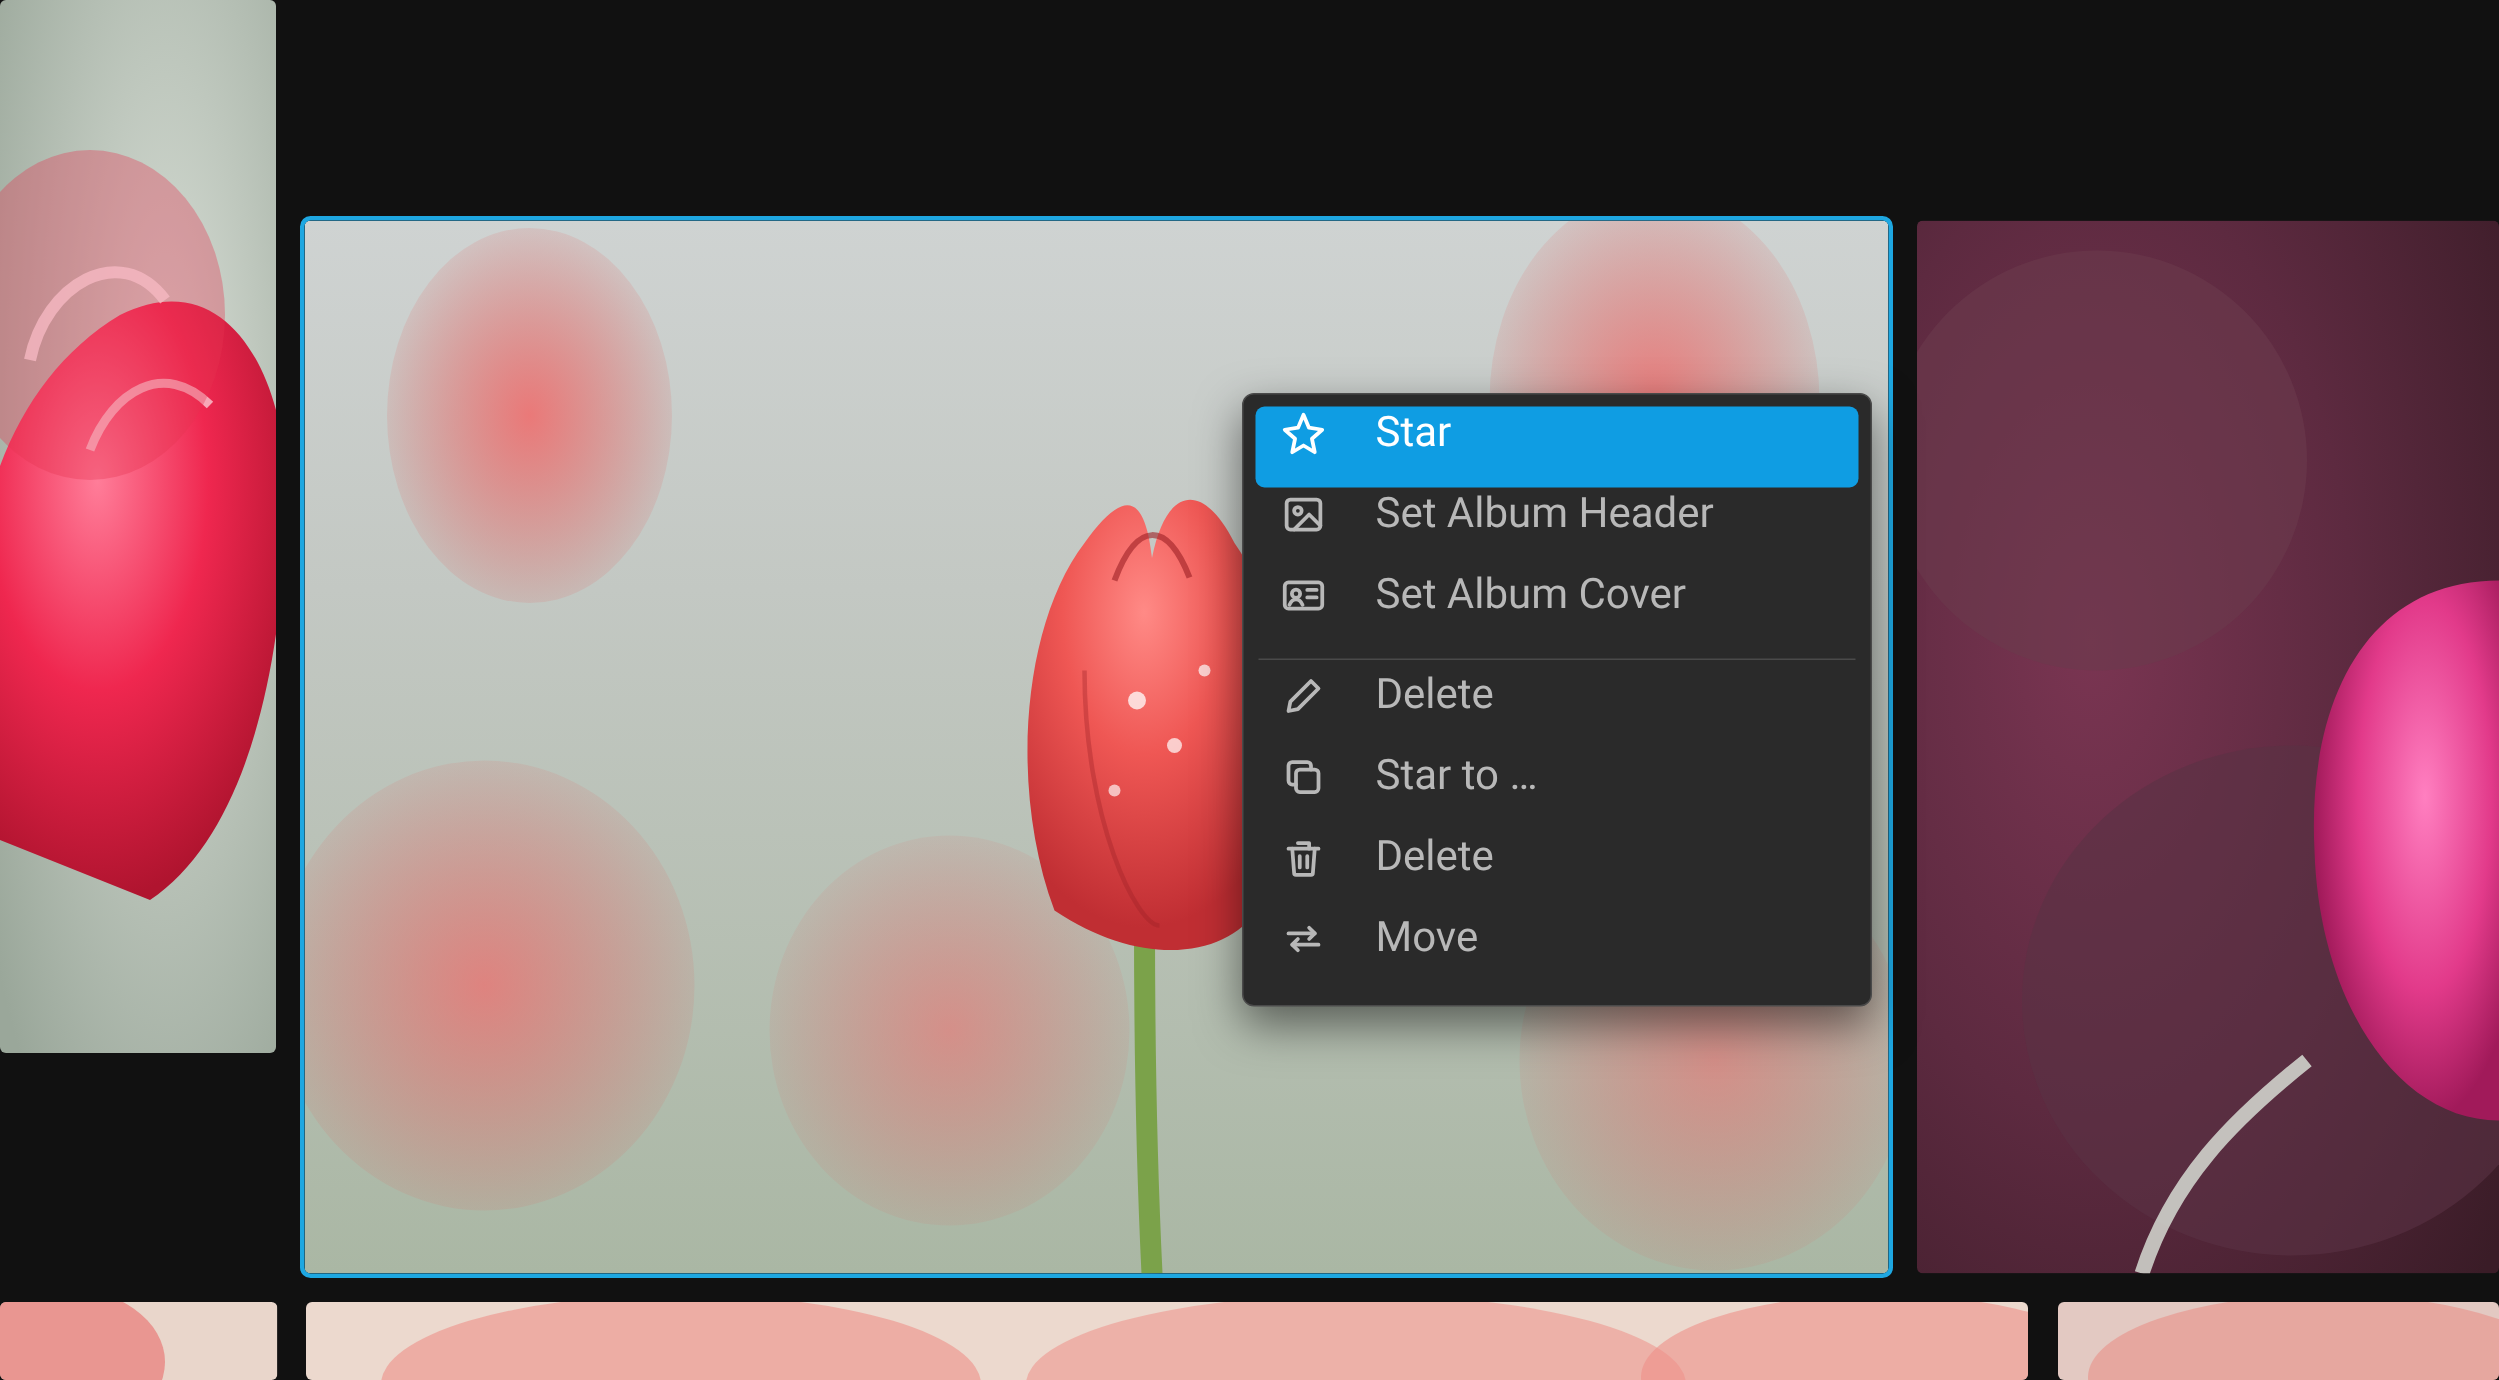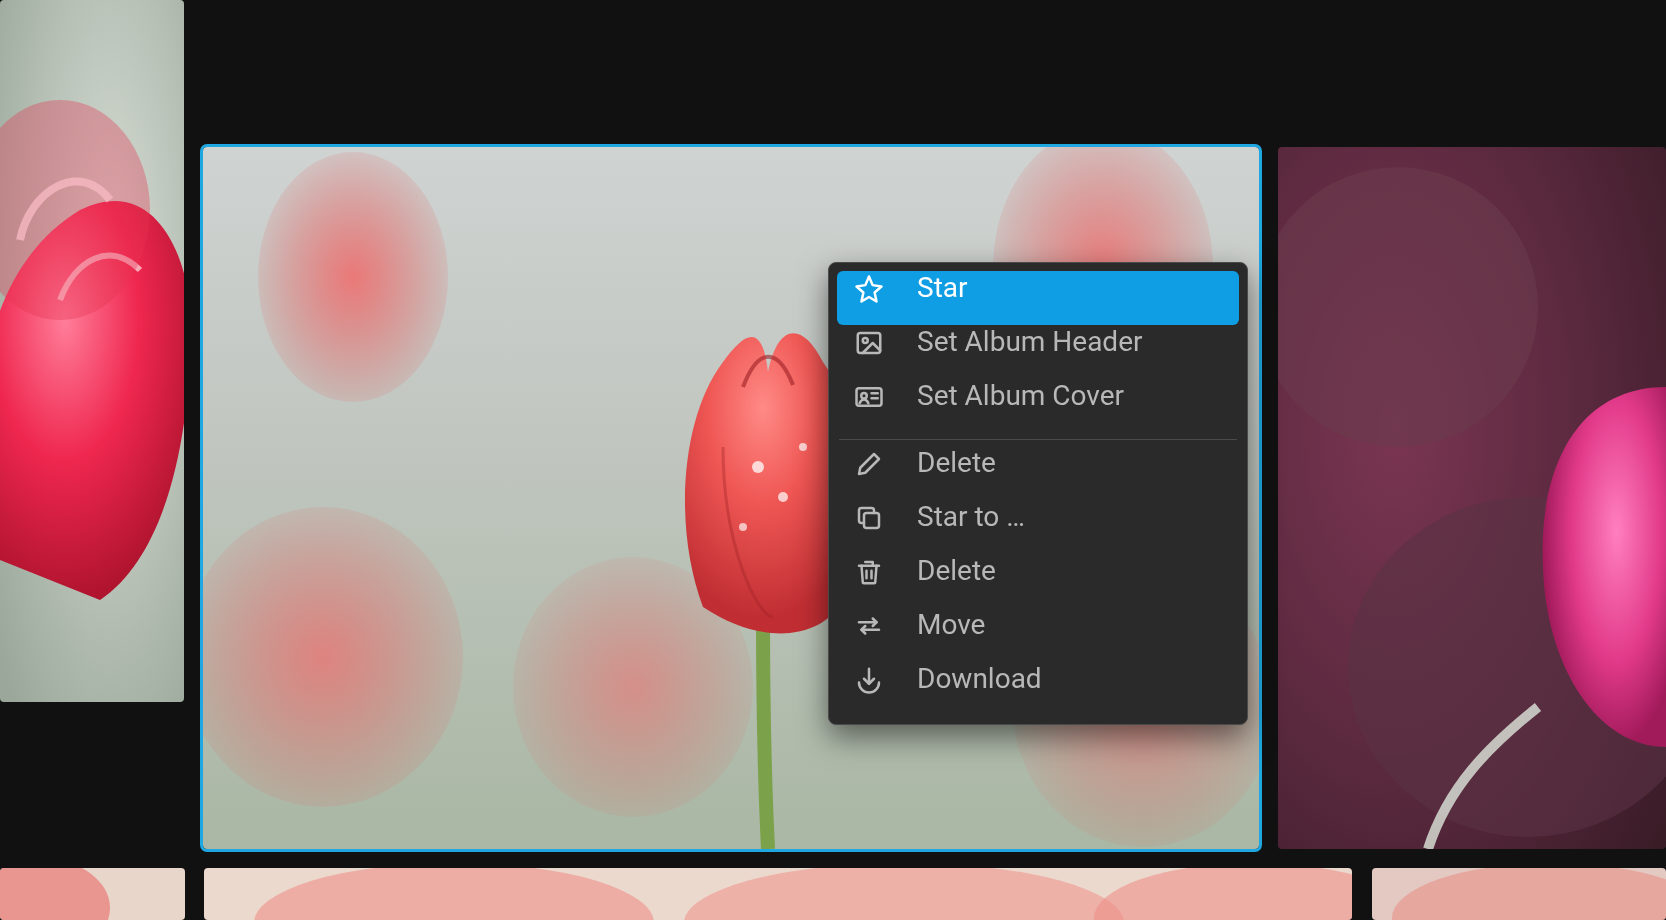--- a/index.html
+++ b/index.html
@@ -277,26 +277,16 @@
             <path d="M4 9h14"></path>
             <path d="M15 5l4 4-4 4" opacity="0"></path>
             <path d="M18 9l-3-3M18 9l-3 3"></path>
             <path d="M20 15H6"></path>
             <path d="M6 15l3-3M6 15l3 3"></path>
           </svg>
       </span>
       <span>Move</span>
     </div>
 
-    <div class="menu-item">
-      <span class="icon">
-        <svg viewBox="0 0 24 24">
-            <path d="M4 14a8 8 0 0 0 16 0"></path>
-            <path d="M12 3v12"></path>
-            <path d="M8 11l4 4 4-4"></path>
-          </svg>
-      </span>
-      <span>Download</span>
-    </div>
 
   </div>
 
 </div>
 
 </body></html>

